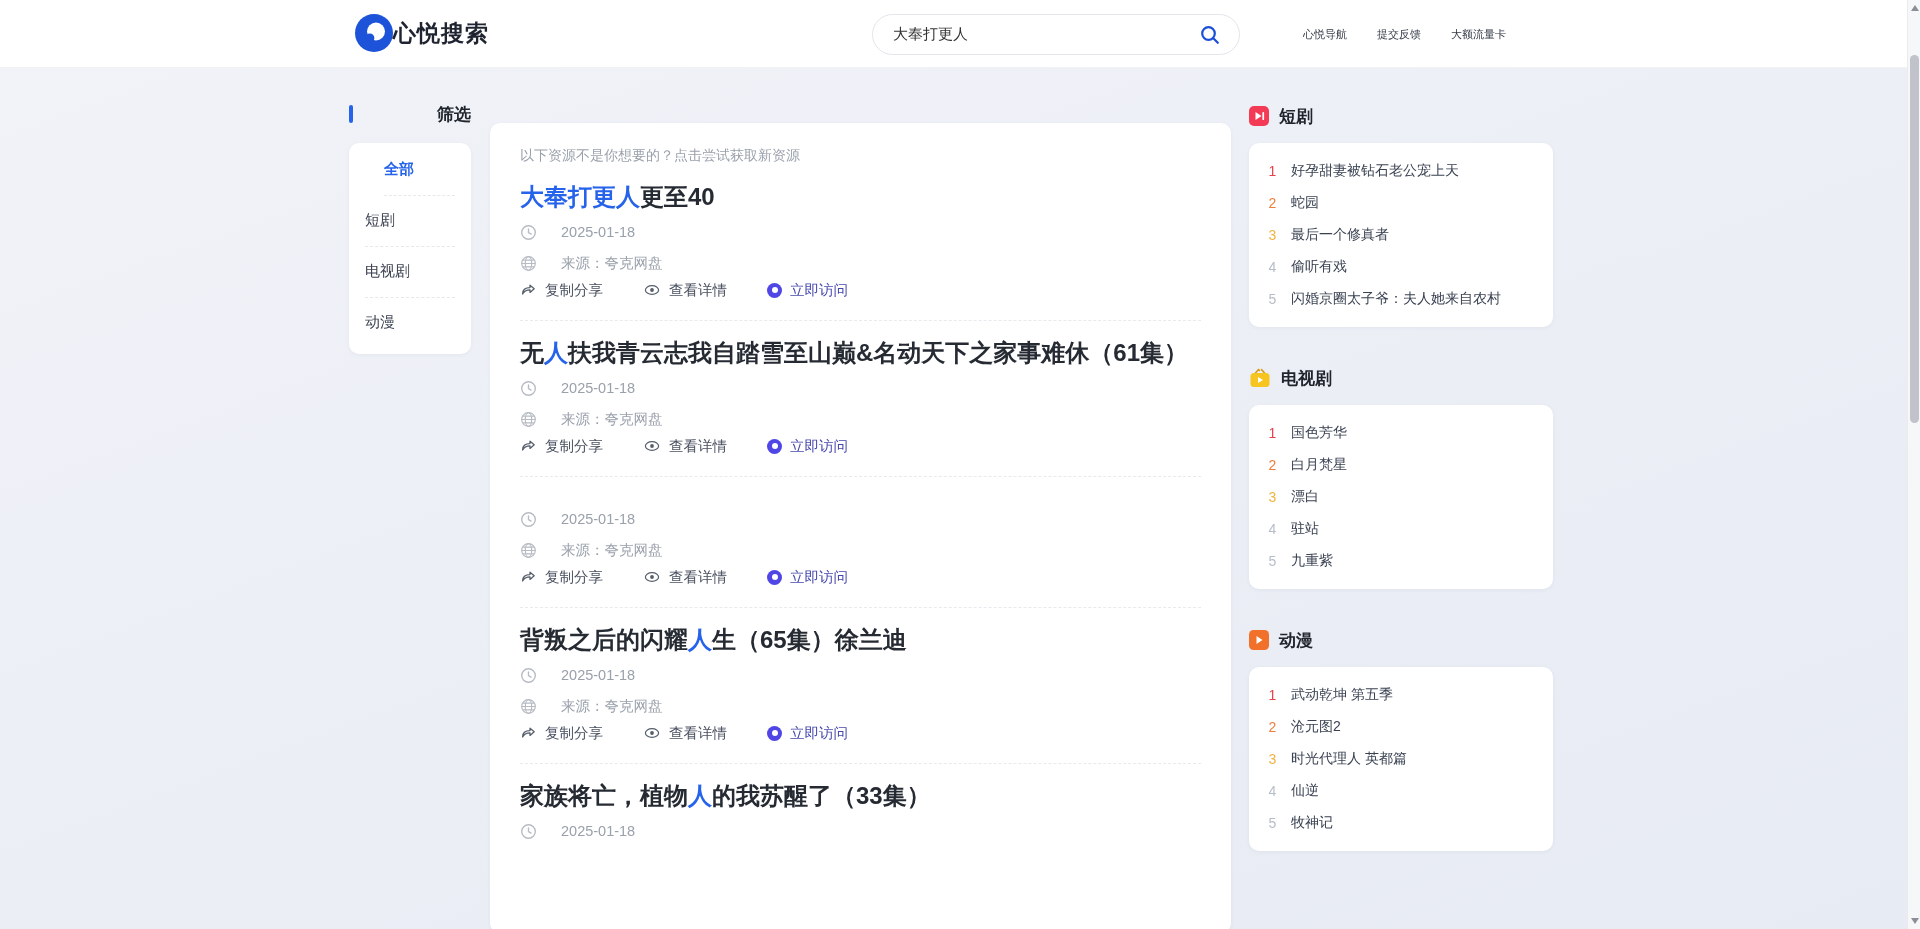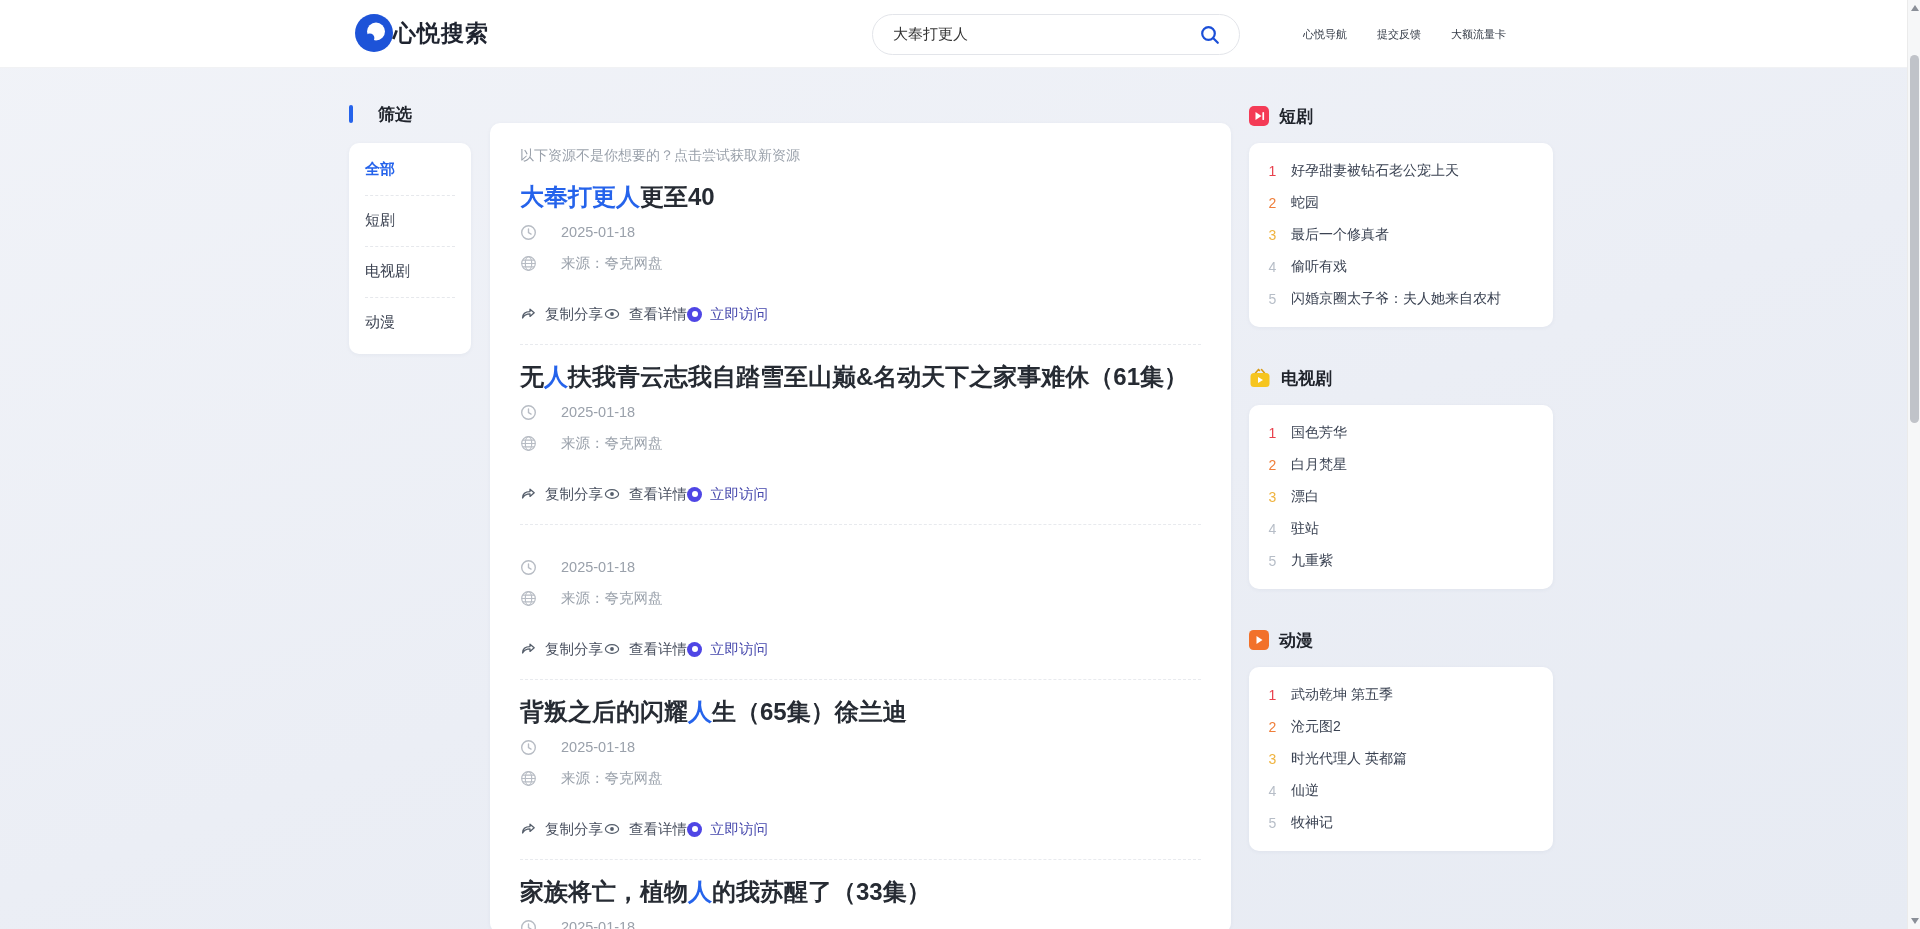--- a/index.html
+++ b/index.html
@@ -20,45 +20,45 @@
                      font-family:"Liberation Sans","DejaVu Sans",sans-serif; }
   .search-btn { display:flex; align-items:center; justify-content:center; width:30px; height:30px; cursor:pointer; }
   .topnav { position:absolute; left:1303px; top:0; height:68px; display:flex; align-items:center; gap:30px; }
   .nav-link { font-size:11px; color:#333a46; cursor:pointer; white-space:nowrap; }
 
   
   .col-left  { position:absolute; left:349px;  top:104px; width:122px; }
   .col-main  { position:absolute; left:490px;  top:104px; width:741px; }
   .col-right { position:absolute; left:1249px; top:104px; width:304px; }
 
-  .sec-head { display:flex; align-items:center; gap:25px; height:20px; }
+  .sec-head { display:flex; align-items:center; gap:25px; height:20px;justify-content:space-between; }
   .sec-bar { width:4px; height:18px; background:#2563eb; border-radius:2px; }
   .sec-title { font-size:17px; font-weight:bold; color:#20242c; white-space:nowrap; }
   .sec-title .hl { color:#2563eb; }
   .sec-title .count { color:#2563eb; }
 
   .card { background:#fff; border-radius:10px; box-shadow:0 1px 4px rgba(40,60,100,.05); }
 
   
   .filter-card { margin-top:19px; padding:2px 16px 6px; }
   .filter-item { padding:15px 0 16px; font-size:15px; color:#3a4150; border-bottom:1px dashed #e6e8ec; cursor:pointer; }
   .filter-item:last-child { border-bottom:none; }
-  .filter-item.active { color:#2563eb; font-weight:bold; }
+  .filter-item.active { color:#2563eb; font-weight:bold;margin-left:19px; }
 
   
   .main-card { margin-top:19px; padding:24px 30px 0; height:810px; }
   .notice { text-align:left; color:#9aa1ab; font-size:14px; cursor:pointer; }
   .result-item { padding:20px 0; border-bottom:1px dashed #e8eaee; }
   .result-item:last-child { border-bottom:none; }
   .result-title { font-size:24px; font-weight:bold; color:#262b33; line-height:24px; cursor:pointer; }
   .result-title .hl { color:#2563eb; }
   .meta-row { display:flex; align-items:center; gap:24px; margin-top:13px; color:#9aa1ab; font-size:14.5px; height:18px; }
   .result-title + .meta-row { margin-top:14px; }
   .mi { display:flex; align-items:center; }
-  .actions { display:flex; margin-top:32px; height:20px; }
+  .actions { display:flex; gap:40px; margin-top:8px; height:20px; }
   .action { display:flex; align-items:center; gap:8px; font-size:14.5px; color:#4a5160; cursor:pointer; }
   .action.visit { color:#4547ac; }
   .donut { width:15px; height:15px; border-radius:50%; background:#4f46e5;
            display:flex; align-items:center; justify-content:center; }
   .donut::after { content:""; width:6px; height:6px; background:#fff; border-radius:50%; }
 
   
   .rank-sec { margin-bottom:39px; }
   .rank-head { display:flex; align-items:center; gap:10px; height:24px; }
   .rk-icon { display:flex; align-items:center; }

